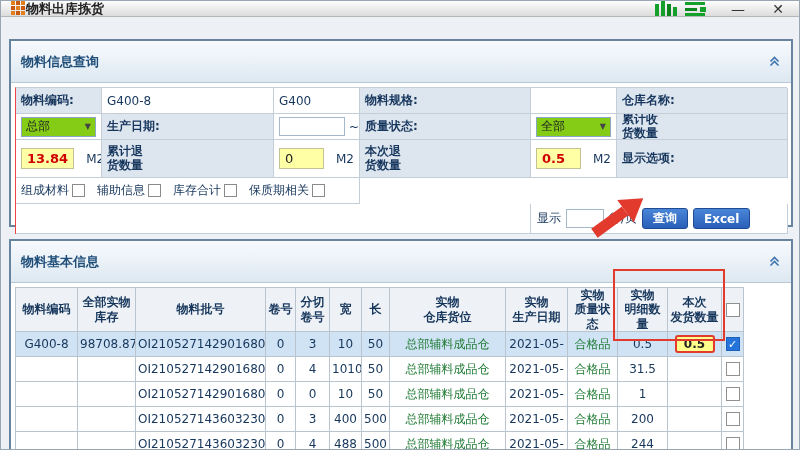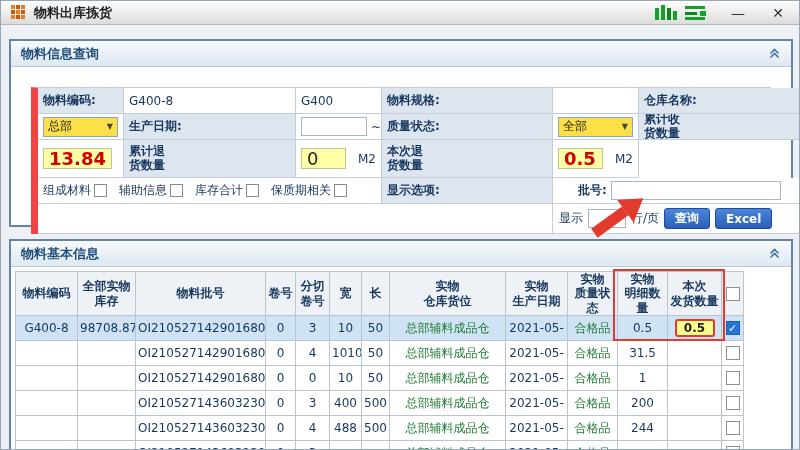--- a/index.html
+++ b/index.html
@@ -2,59 +2,59 @@
 <html><head>
 <meta charset="utf-8">
 <style>
   * { box-sizing: border-box; margin: 0; padding: 0; }
   html,body { width:800px; height:450px; overflow:hidden; }
   body { font-family:"DejaVu Sans","Liberation Sans",sans-serif; background:#fff; position:relative; }
 
   .dialog { position:absolute; inset:0; border:1px solid #98a6b4; background:#edf0f4; overflow:hidden; }
 
   
-  .titlebar { height:24px; background:linear-gradient(#fdfdfd,#dcdcdc); border-bottom:1px solid #b6b6b6;
-              display:flex; align-items:center; padding:0 10px; gap:8px; }
+  .titlebar { height:16px; background:linear-gradient(#fdfdfd,#dcdcdc); border-bottom:1px solid #b6b6b6;
+              display:flex; align-items:center; padding:0 10px; gap:0; }
   .titlebar .title { font-size:13px; font-weight:bold; color:#222; }
   .titlebar-right { margin-left:auto; display:flex; align-items:center; gap:18px; }
   .win-btn { font-size:14px; color:#333; width:22px; text-align:center; cursor:default; }
 
   
   .panel { position:absolute; left:8px; width:784px; border:2px solid #68839e; background:#fff; }
   .panel-query  { top:38px;  height:188px; }
   .panel-detail { top:238px; height:230px; }
-  .panel-header { height:26px; background:linear-gradient(#f7fafd,#dde8f1); border-bottom:1px solid #b9c8d6;
+  .panel-header { height:42px; background:linear-gradient(#f7fafd,#dde8f1); border-bottom:1px solid #b9c8d6;
                   display:flex; align-items:center; padding:0 10px; color:#1f4e79; font-weight:bold; font-size:13px; }
   .panel-header .collapse { margin-left:auto; cursor:pointer; display:flex; }
 
   
-  .form { margin:20px; display:grid;
+  .form { margin:4px; display:grid;
           grid-template-columns:86px 172px 86px 171px 86px 171px;
           grid-template-rows:26px 26px 38px 26px 30px;
-          border-top:1px solid #c3ced8; border-left:7px solid #ef4444;
+          border-top:1px solid #c3ced8; border-left:1px solid #ef4444;
           font-size:12px; color:#17365d; }
   .cell { border-right:1px solid #c3ced8; border-bottom:1px solid #c3ced8;
           display:flex; align-items:center; padding:0 5px; overflow:hidden; background:#fff; gap:4px; }
   .lab  { background:#dde6ef; font-weight:bold; white-space:pre-line; line-height:1.15; }
   .span3 { grid-column:span 3; }
   .span2 { grid-column:span 2; }
   .span4 { grid-column:span 4; }
 
-  .sel { flex:1; height:20px; border:1px solid #89a6c4; background:#fde047; display:flex; align-items:center;
+  .sel { flex:1; height:20px; border:1px solid #89a6c4; background:#84cc16; display:flex; align-items:center;
          justify-content:space-between; padding:0 4px; font-size:12px; color:#222; cursor:default; }
   .sel .arr { font-size:8px; color:#444; }
 
   input.txt { height:19px; border:1px solid #a5b8ca; font-size:12px; padding:0 3px;
               font-family:"DejaVu Sans","Liberation Sans",sans-serif; }
   .date-in { width:66px; }
   .batch-lab { font-weight:bold; margin-left:20px; }
   .batch-in { width:170px; }
 
   .ybox { width:110px; height:21px; background:#ffffa6; border:1px solid #c2c293; display:flex;
-          align-items:center; padding:0 5px; font-size:18px; }
+          align-items:center; padding:0 5px; font-size:13px; }
   .ybox.wide { width:148px; }
   .vred { color:#d00000; font-weight:bold; }
   .vdark { color:#222; }
   .unit { margin-left:8px; }
 
   .opts { gap:12px; }
   .opt { display:flex; align-items:center; gap:3px; }
   .cbx { width:13px; height:13px; border:1px solid #8a8a8a; background:#fff; display:inline-block; }
 
   .ctrl { gap:5px; padding-left:6px; }
@@ -180,42 +180,38 @@
         <span class="ybox wide vdark">0</span>
         <span class="unit">M2</span>
       </div>
       <div class="cell lab">本次退
 货数量</div>
       <div class="cell">
         <span class="ybox vred">0.5</span>
         <span class="unit">M2</span>
       </div>
 
+      <div class="cell lab">显示选项:</div>
       <div class="cell opts span3">
         <span class="opt">
             <span>组成材料</span>
             <span class="cbx"></span>
           </span>
         <span class="opt">
             <span>辅助信息</span>
             <span class="cbx"></span>
           </span>
         <span class="opt">
             <span>库存合计</span>
             <span class="cbx"></span>
           </span>
         <span class="opt">
             <span>保质期相关</span>
             <span class="cbx"></span>
           </span>
-      </div>
-      <div class="cell lab">显示选项:</div>
-      <div class="cell span2">
-        <span class="batch-lab">批号:</span>
-        <input class="txt batch-in" value="" style="">
       </div>
 
       <div class="cell span4"></div>
       <div class="cell ctrl span2">
         <span>显示</span>
         <input class="txt pp-in" value="" style="">
         <span>行/页</span>
         <button class="btn">查询</button>
         <button class="btn">Excel</button>
       </div>

